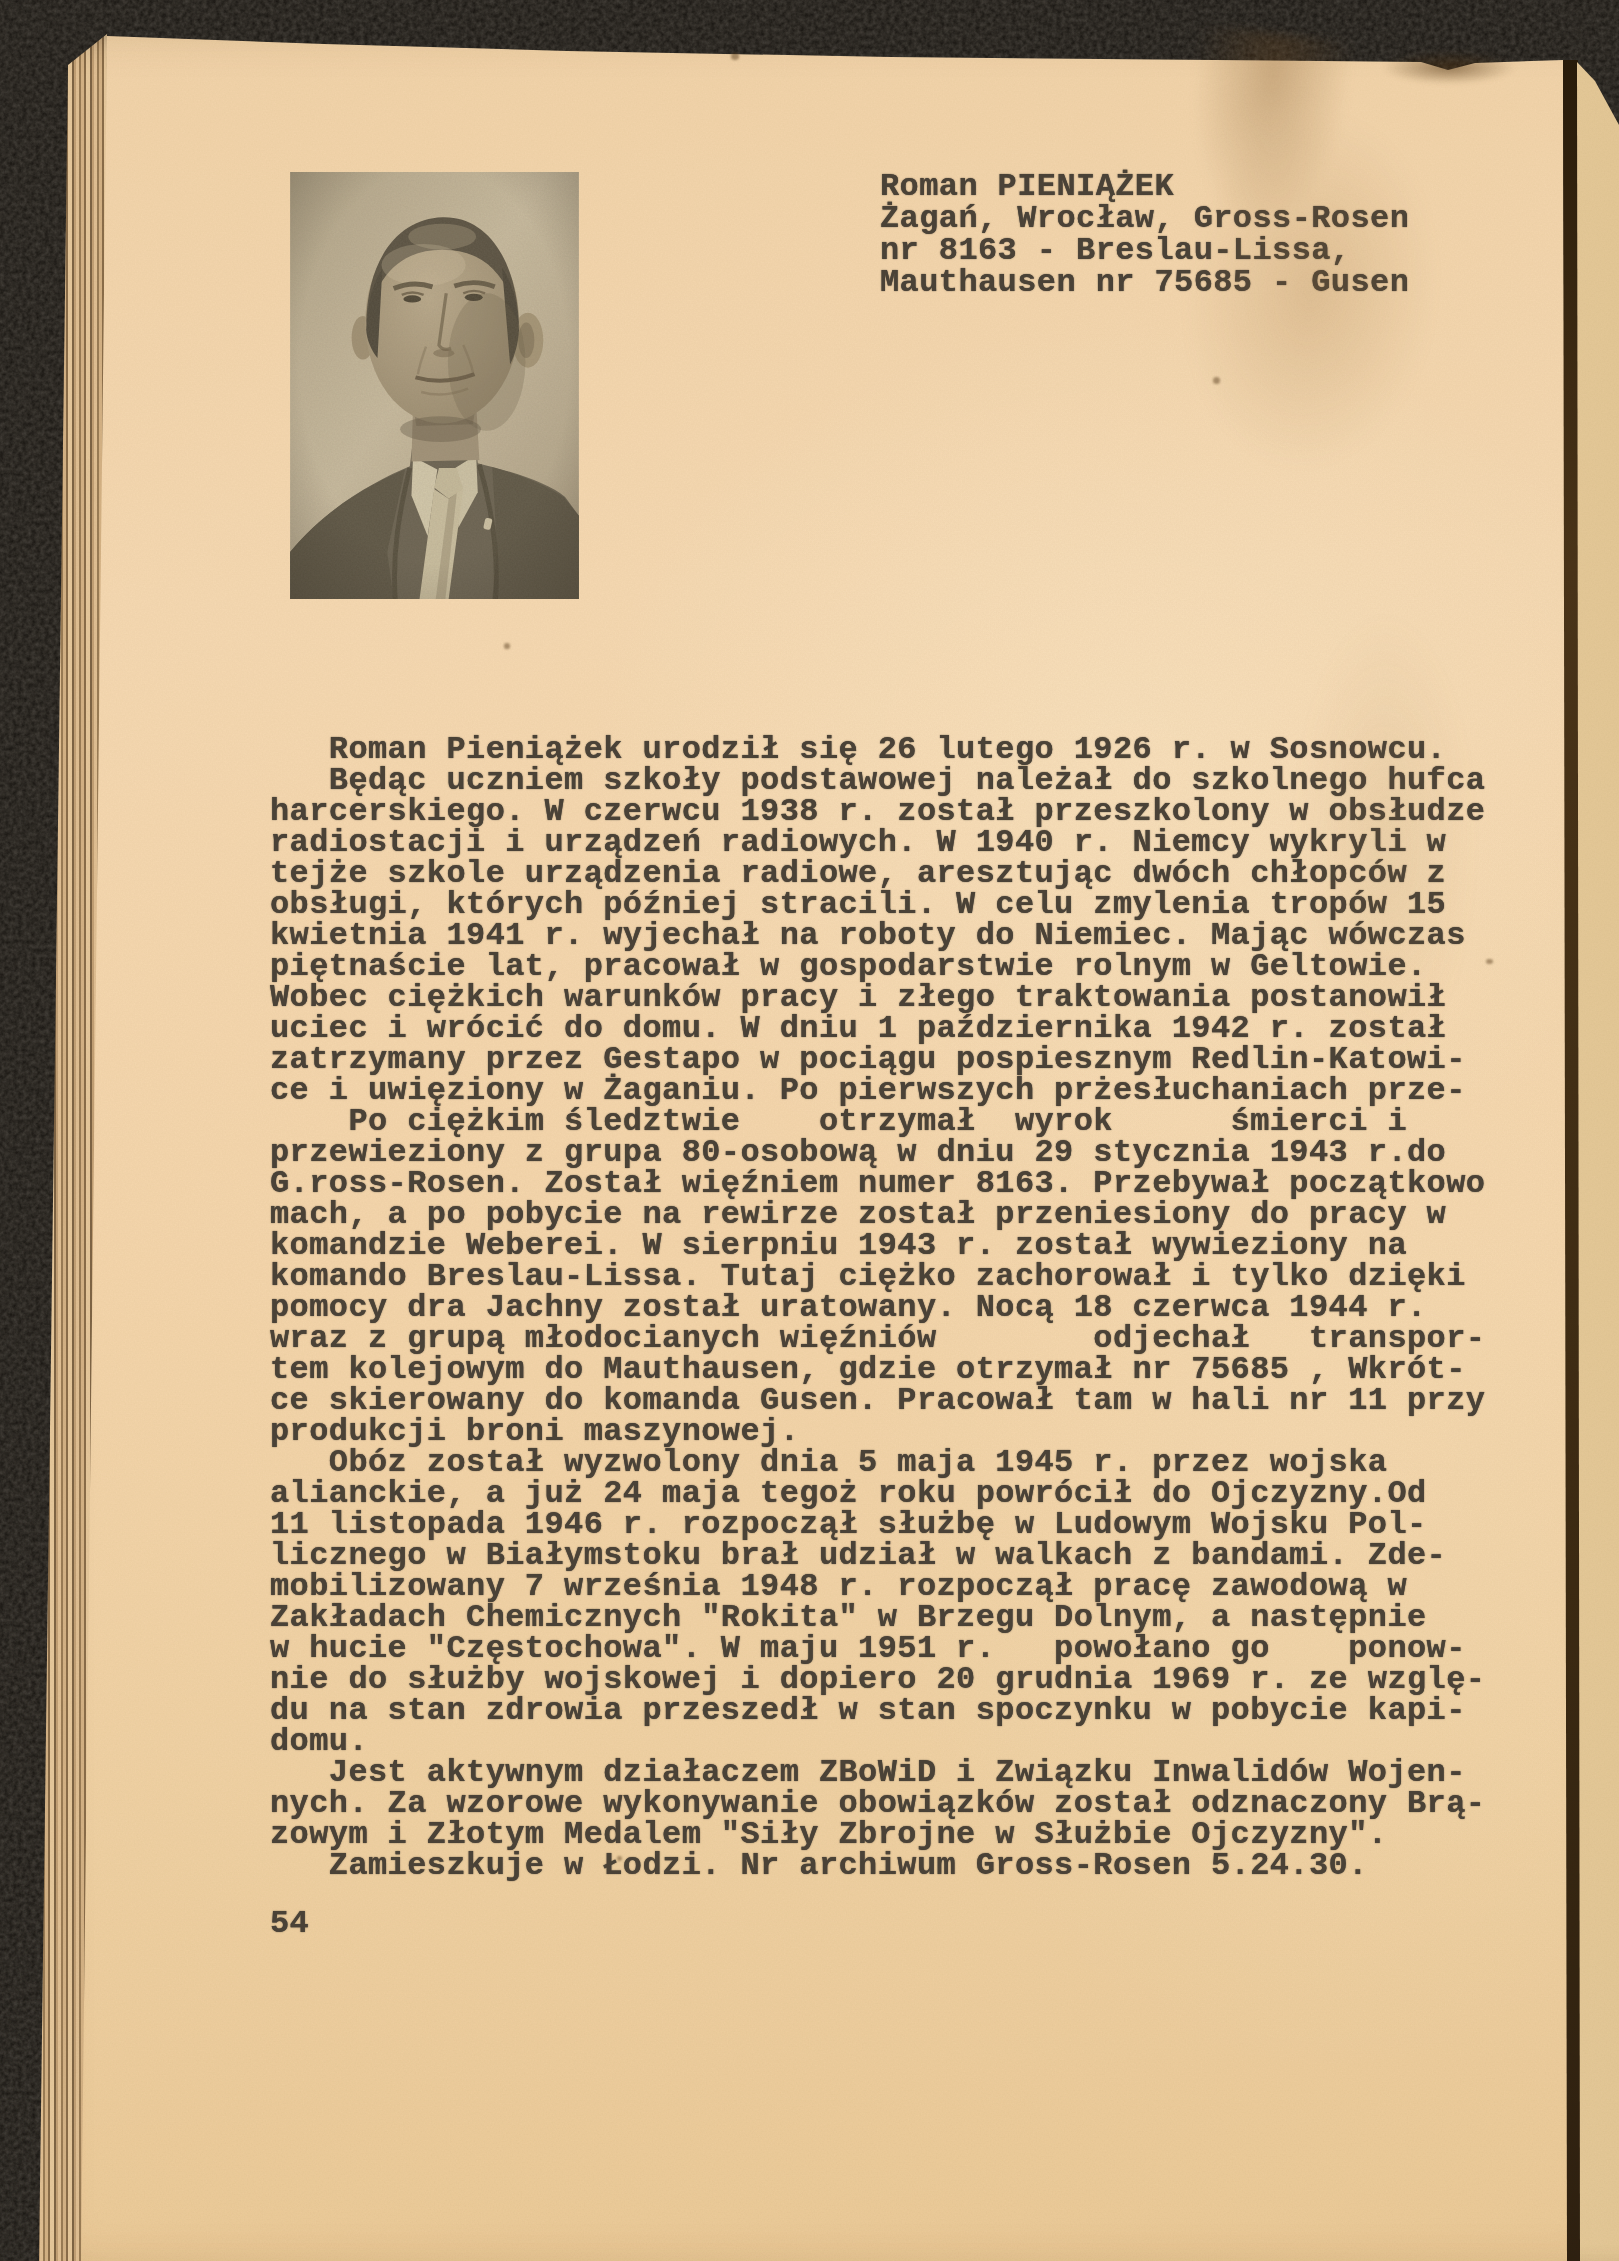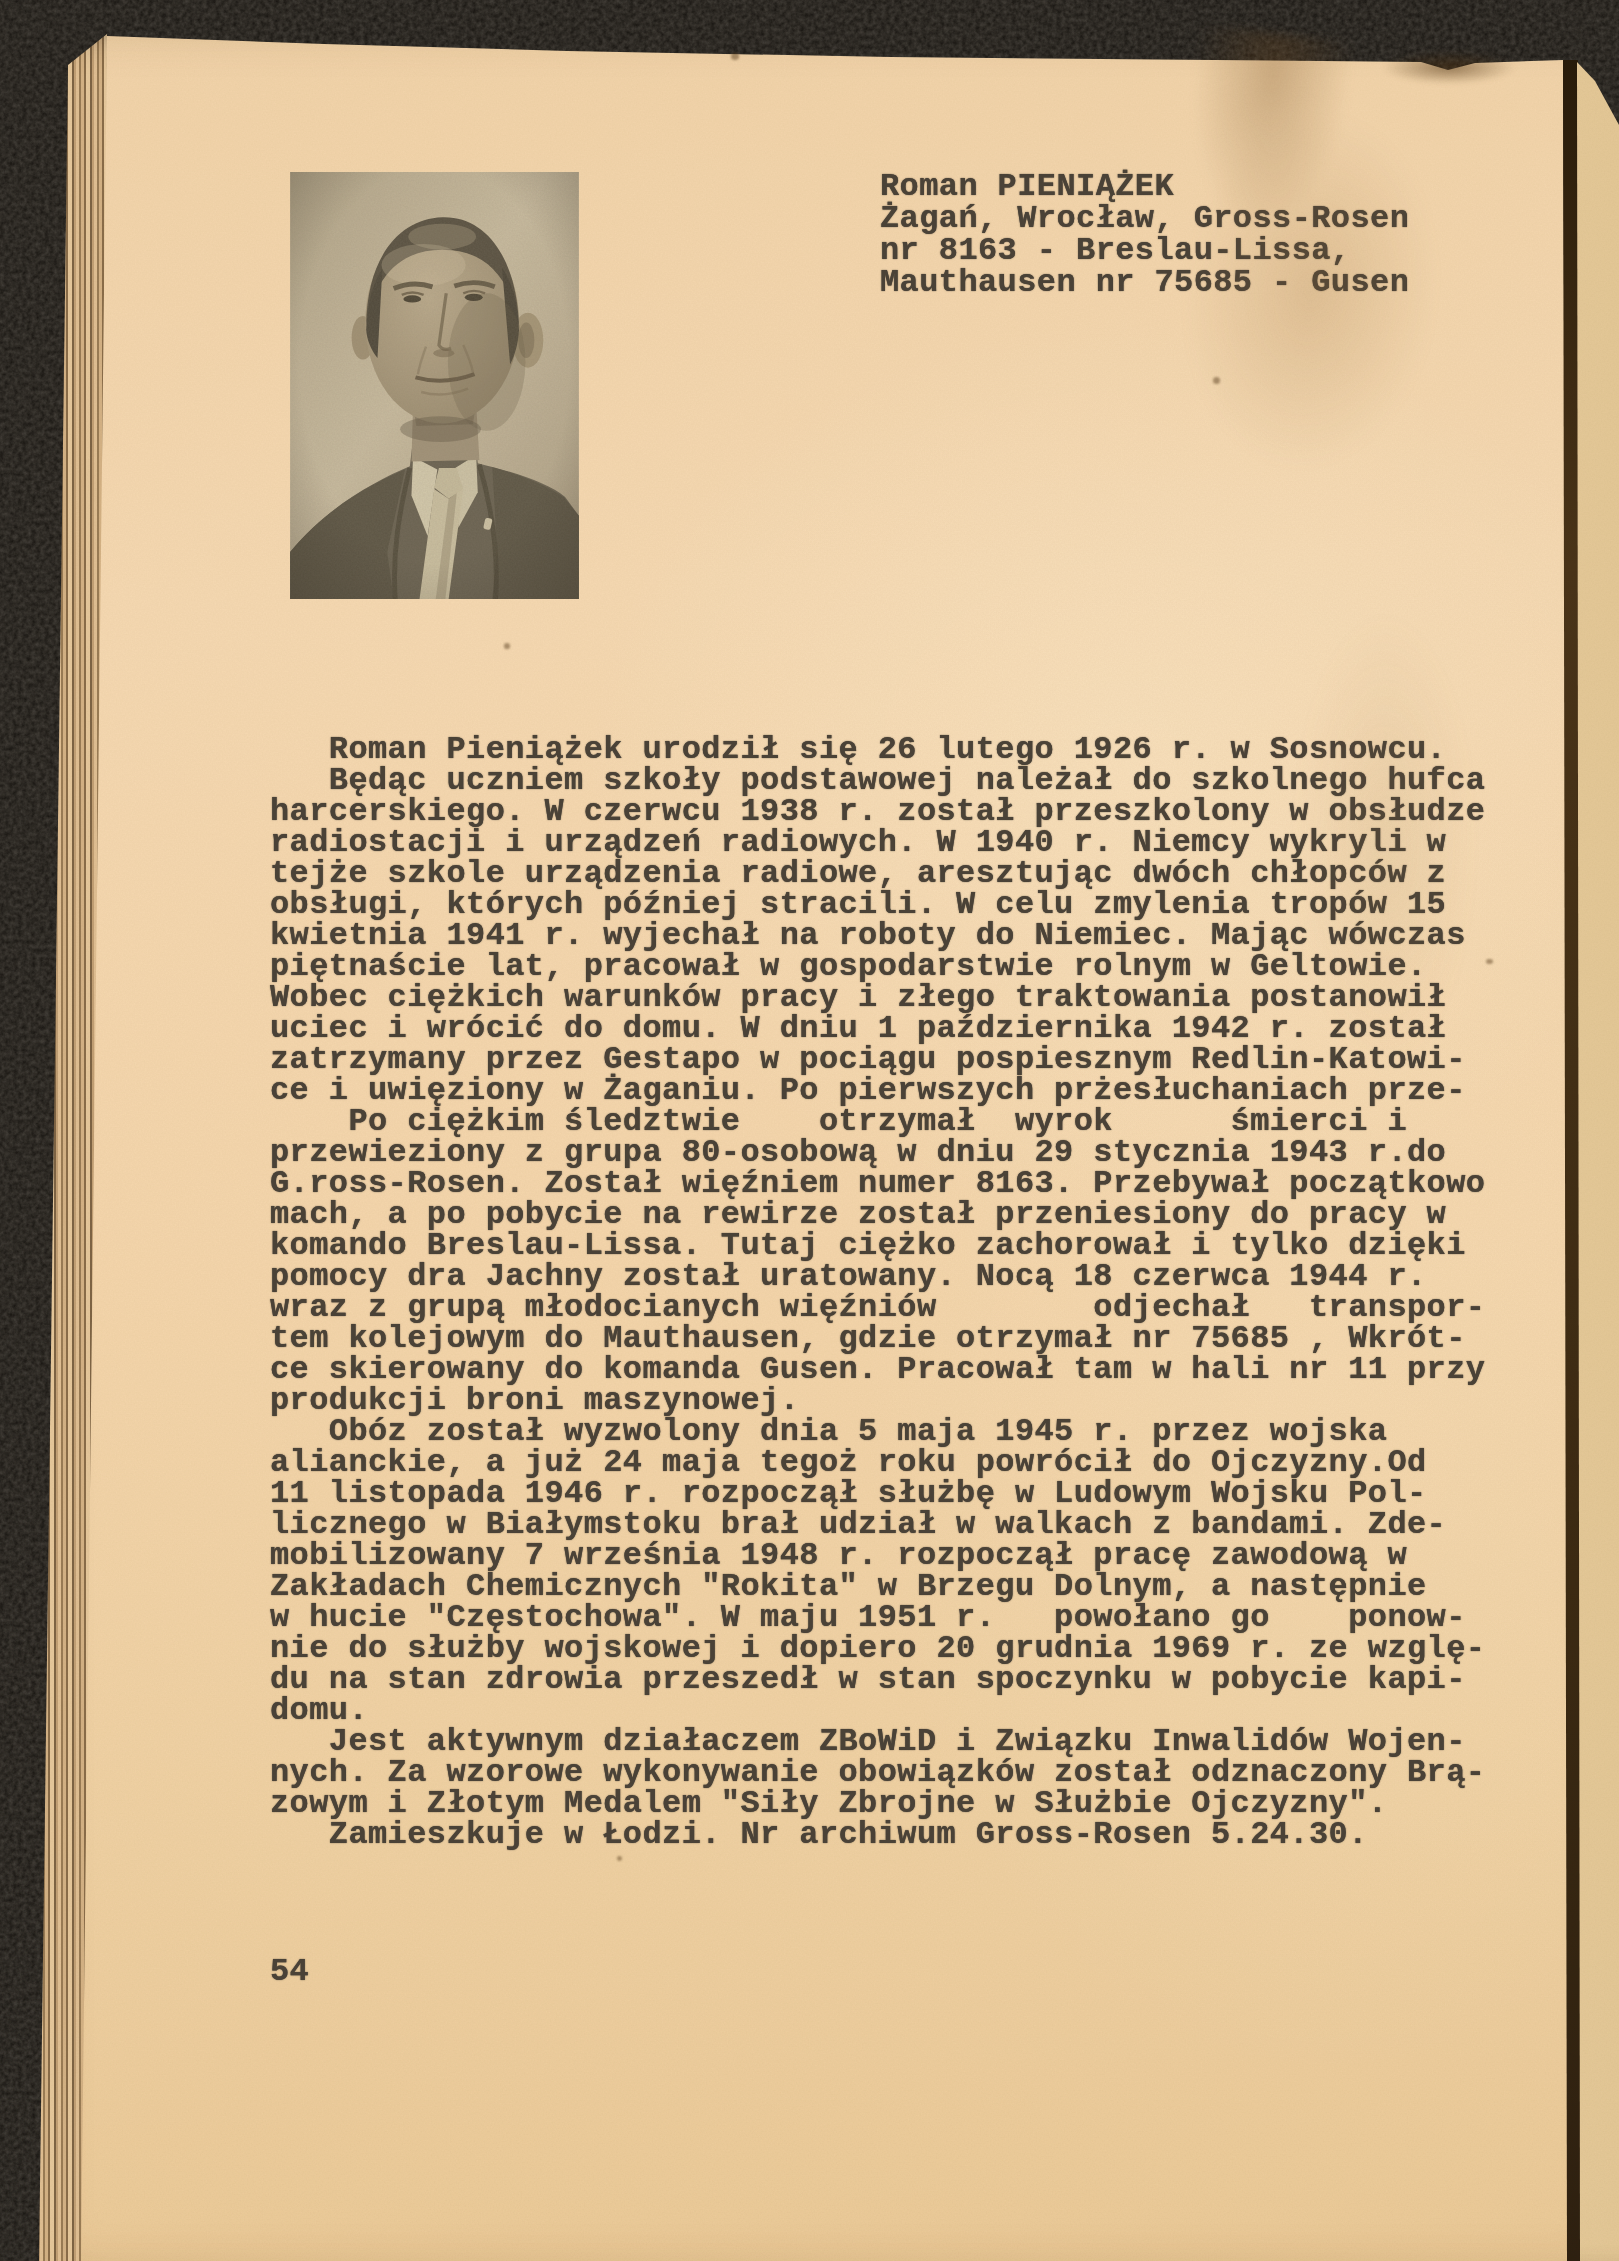--- a/index.html
+++ b/index.html
@@ -46,21 +46,21 @@
   }
 
   
   .type{color:#4b4338;font-weight:bold;font-size:32px;letter-spacing:0.4px;
         text-shadow:0 0 0.8px rgba(75,67,56,.9),0 0 2px rgba(75,67,56,.35);}
   .tline{white-space:pre;}
   .header-block{position:absolute;left:880px;top:171px;}
   .header-block .tline{height:32px;line-height:32px;}
   .body-block{position:absolute;left:270px;top:734px;}
   .body-block .tline{height:31px;line-height:31px;}
-  .page-number{position:absolute;left:270px;top:1956px;height:32px;line-height:32px;white-space:pre;}
+  .page-number{position:absolute;left:270px;top:1908px;height:32px;line-height:32px;white-space:pre;}
 
   
   .photo{position:absolute;left:290px;top:172px;width:289px;height:427px;}
   .photo svg{display:block;width:100%;height:100%;}
 
   
   .stain{position:absolute;pointer-events:none;}
   .stain-top{left:1133px;top:40px;width:356px;height:502px;
     background:radial-gradient(closest-side,rgba(146,103,52,.20),rgba(146,103,52,0) 72%),
                radial-gradient(113px 227px at 32% 8%,rgba(120,80,35,.30),transparent 70%);
@@ -192,20 +192,21 @@
       <div class="tline">kwietnia 1941 r. wyjechał na roboty do Niemiec. Mając wówczas</div>
       <div class="tline">piętnaście lat, pracował w gospodarstwie rolnym w Geltowie.</div>
       <div class="tline">Wobec ciężkich warunków pracy i złego traktowania postanowił</div>
       <div class="tline">uciec i wrócić do domu. W dniu 1 października 1942 r. został</div>
       <div class="tline">zatrzymany przez Gestapo w pociągu pospiesznym Redlin-Katowi-</div>
       <div class="tline">ce i uwięziony w Żaganiu. Po pierwszych prżesłuchaniach prze-</div>
       <div class="tline">    Po ciężkim śledztwie    otrzymał  wyrok      śmierci i</div>
       <div class="tline">przewieziony z grupa 80-osobową w dniu 29 stycznia 1943 r.do</div>
       <div class="tline">G.ross-Rosen. Został więźniem numer 8163. Przebywał początkowo</div>
       <div class="tline">mach, a po pobycie na rewirze został przeniesiony do pracy w</div>
+      <div class="tline">komandzie Weberei. W sierpniu 1943 r. został wywieziony na</div>
       <div class="tline">komando Breslau-Lissa. Tutaj ciężko zachorował i tylko dzięki</div>
       <div class="tline">pomocy dra Jachny został uratowany. Nocą 18 czerwca 1944 r.</div>
       <div class="tline">wraz z grupą młodocianych więźniów        odjechał   transpor-</div>
       <div class="tline">tem kolejowym do Mauthausen, gdzie otrzymał nr 75685 , Wkrót-</div>
       <div class="tline">ce skierowany do komanda Gusen. Pracował tam w hali nr 11 przy</div>
       <div class="tline">produkcji broni maszynowej.</div>
       <div class="tline">   Obóz został wyzwolony dnia 5 maja 1945 r. przez wojska</div>
       <div class="tline">alianckie, a już 24 maja tegoż roku powrócił do Ojczyzny.Od</div>
       <div class="tline">11 listopada 1946 r. rozpoczął służbę w Ludowym Wojsku Pol-</div>
       <div class="tline">licznego w Białymstoku brał udział w walkach z bandami. Zde-</div>

